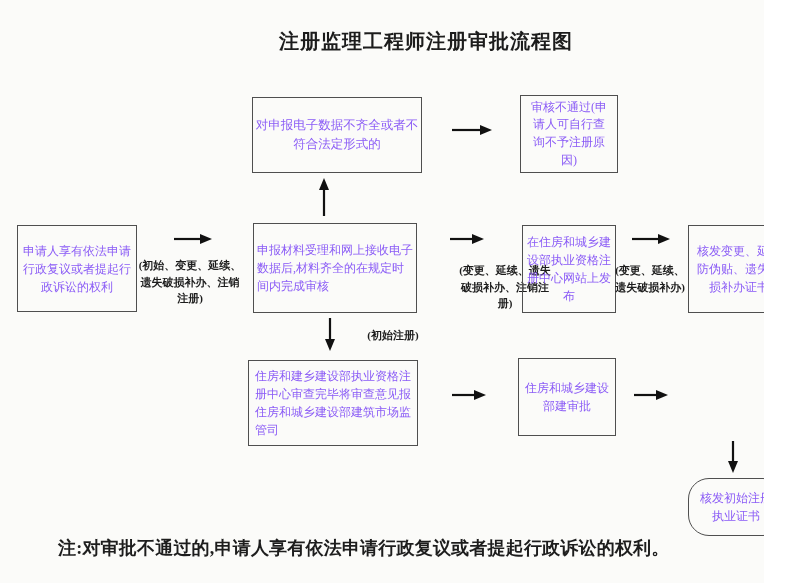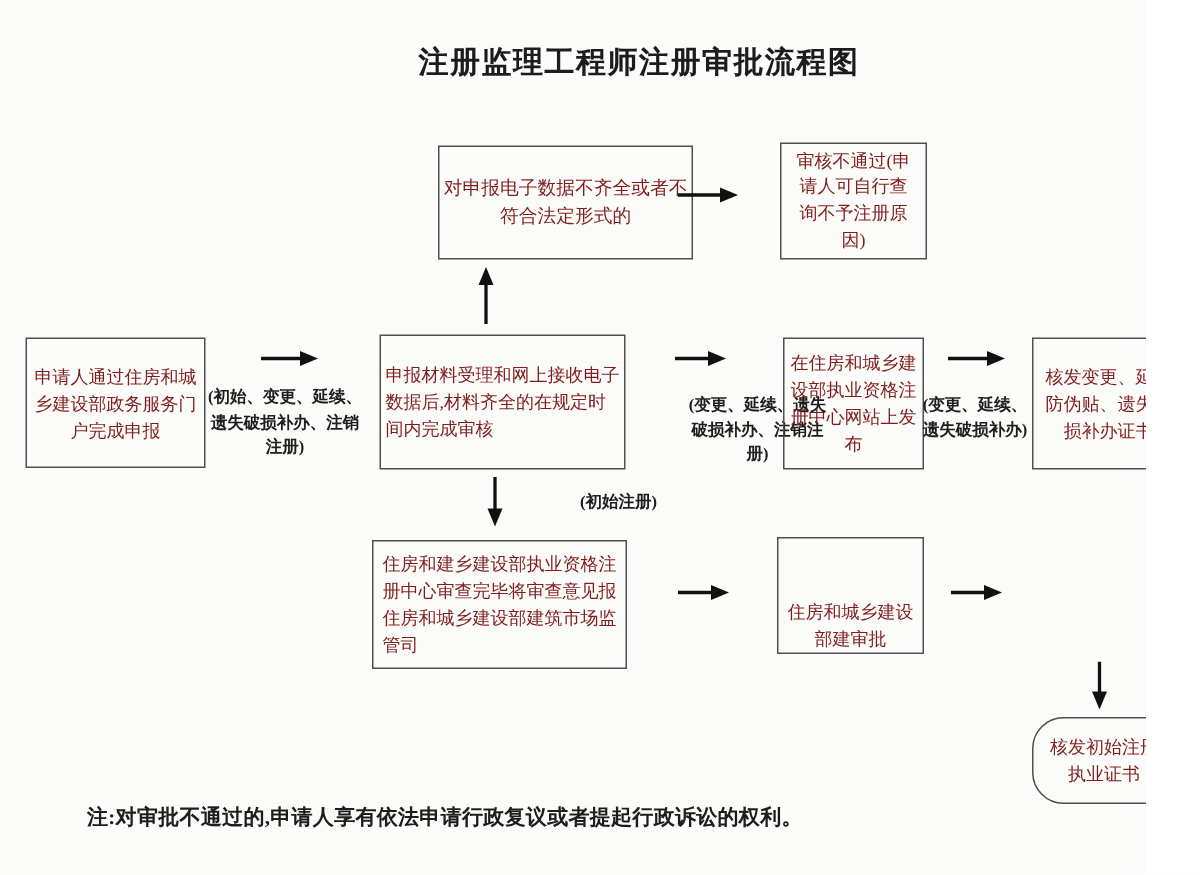--- a/index.html
+++ b/index.html
@@ -32,57 +32,57 @@
   .fbox {
     position: absolute;
     border: 1px solid #4f4f4f;
     background: transparent;
     display: flex;
     align-items: center;
     justify-content: center;
     box-sizing: border-box;
     font-size: 12.5px;
     line-height: 1.5;
-    color: #7f1d1d;
+    color: #8b5cf6;
   }
   .fbox .txt { display: block; width: 100%; text-align: center; }
   .fbox.align-left .txt { text-align: left; }
 
-  .box-a1 { left: 252px; top: 97px;  width: 170px; height: 76px; padding: 0 2px; margin-left: 40px; }
+  .box-a1 { left: 252px; top: 97px;  width: 170px; height: 76px; padding: 0 2px; }
   .box-a2 { left: 520px; top: 95px;  width: 98px;  height: 78px; padding: 0 8px; font-size: 12px; line-height: 1.48; }
   .box-b1 { left: 17px;  top: 225px; width: 120px; height: 87px; padding: 0 5px; font-size: 12px; }
   .box-b2 { left: 253px; top: 223px; width: 164px; height: 90px; padding: 0 3px; font-size: 12px; }
   .box-b3 { left: 522px; top: 225px; width: 94px;  height: 88px; padding: 0 4px; font-size: 12px; }
   .box-b4 { left: 688px; top: 225px; width: 102px; height: 88px; padding: 0 5px; font-size: 12px; }
   .box-c1 { left: 248px; top: 360px; width: 170px; height: 86px; padding: 0 6px; font-size: 12px; }
-  .box-c2 { left: 518px; top: 358px; width: 98px;  height: 78px; padding: 0 6px; font-size: 12px; align-items: flex-end; }
+  .box-c2 { left: 518px; top: 358px; width: 98px;  height: 78px; padding: 0 6px; font-size: 12px; }
   .box-c3 { left: 687px; top: 360px; width: 98px;  height: 78px; padding: 0 8px; font-size: 12px; }
   .box-d1 { left: 688px; top: 478px; width: 96px;  height: 58px; padding: 0 10px; font-size: 12px; border-radius: 21px; }
 
   .arrow { position: absolute; }
   .arrow svg { display: block; }
 
   .flabel {
     position: absolute;
     font-size: 11px;
     font-weight: bold;
     line-height: 1.5;
     text-align: center;
     color: #1d1d1d;
   }
   .label-submit   { left: 138px; top: 257px; width: 104px; }
   .label-noninit  { left: 426px; top: 262px; width: 102px; margin-left: 28px; }
   .label-reissue  { left: 612px; top: 262px; width: 76px; }
-  .label-initial  { left: 348px; top: 327px; width: 90px; text-align: right; }
+  .label-initial  { left: 348px; top: 327px; width: 90px; text-align: center; }
 
   .note {
     position: absolute;
     left: 58px;
     top: 536px;
-    font-size: 14px;
+    font-size: 18px;
     font-weight: bold;
     color: #1d1d1d;
     letter-spacing: 0.2px;
   }
 </style>
 </head>
 <body>
 
 <div class="canvas">
 
@@ -104,21 +104,21 @@
   </div>
 
   <div class="arrow" style="left:318px; top:178px;">
     <svg width="12" height="38" viewBox="0 0 12 38">
         <line x1="6" y1="38" x2="6" y2="10" stroke="#111111" stroke-width="2.2"></line>
         <polygon points="1,12 6,0 11,12" fill="#111111"></polygon>
       </svg>
   </div>
 
   <div class="fbox box-b1">
-    <span class="txt">申请人通过住房和城乡建设部政务服务门户完成申报</span>
+    <span class="txt">申请人享有依法申请行政复议或者提起行政诉讼的权利</span>
   </div>
 
   <div class="arrow" style="left:174px; top:233px;">
     <svg width="38" height="12" viewBox="0 0 38 12">
         <line x1="0" y1="6" x2="27" y2="6" stroke="#111111" stroke-width="2.2"></line>
         <polygon points="26,1 38,6 26,11" fill="#111111"></polygon>
       </svg>
   </div>
   <div class="flabel label-submit">(初始、变更、延续、遗失破损补办、注销注册)</div>
 

